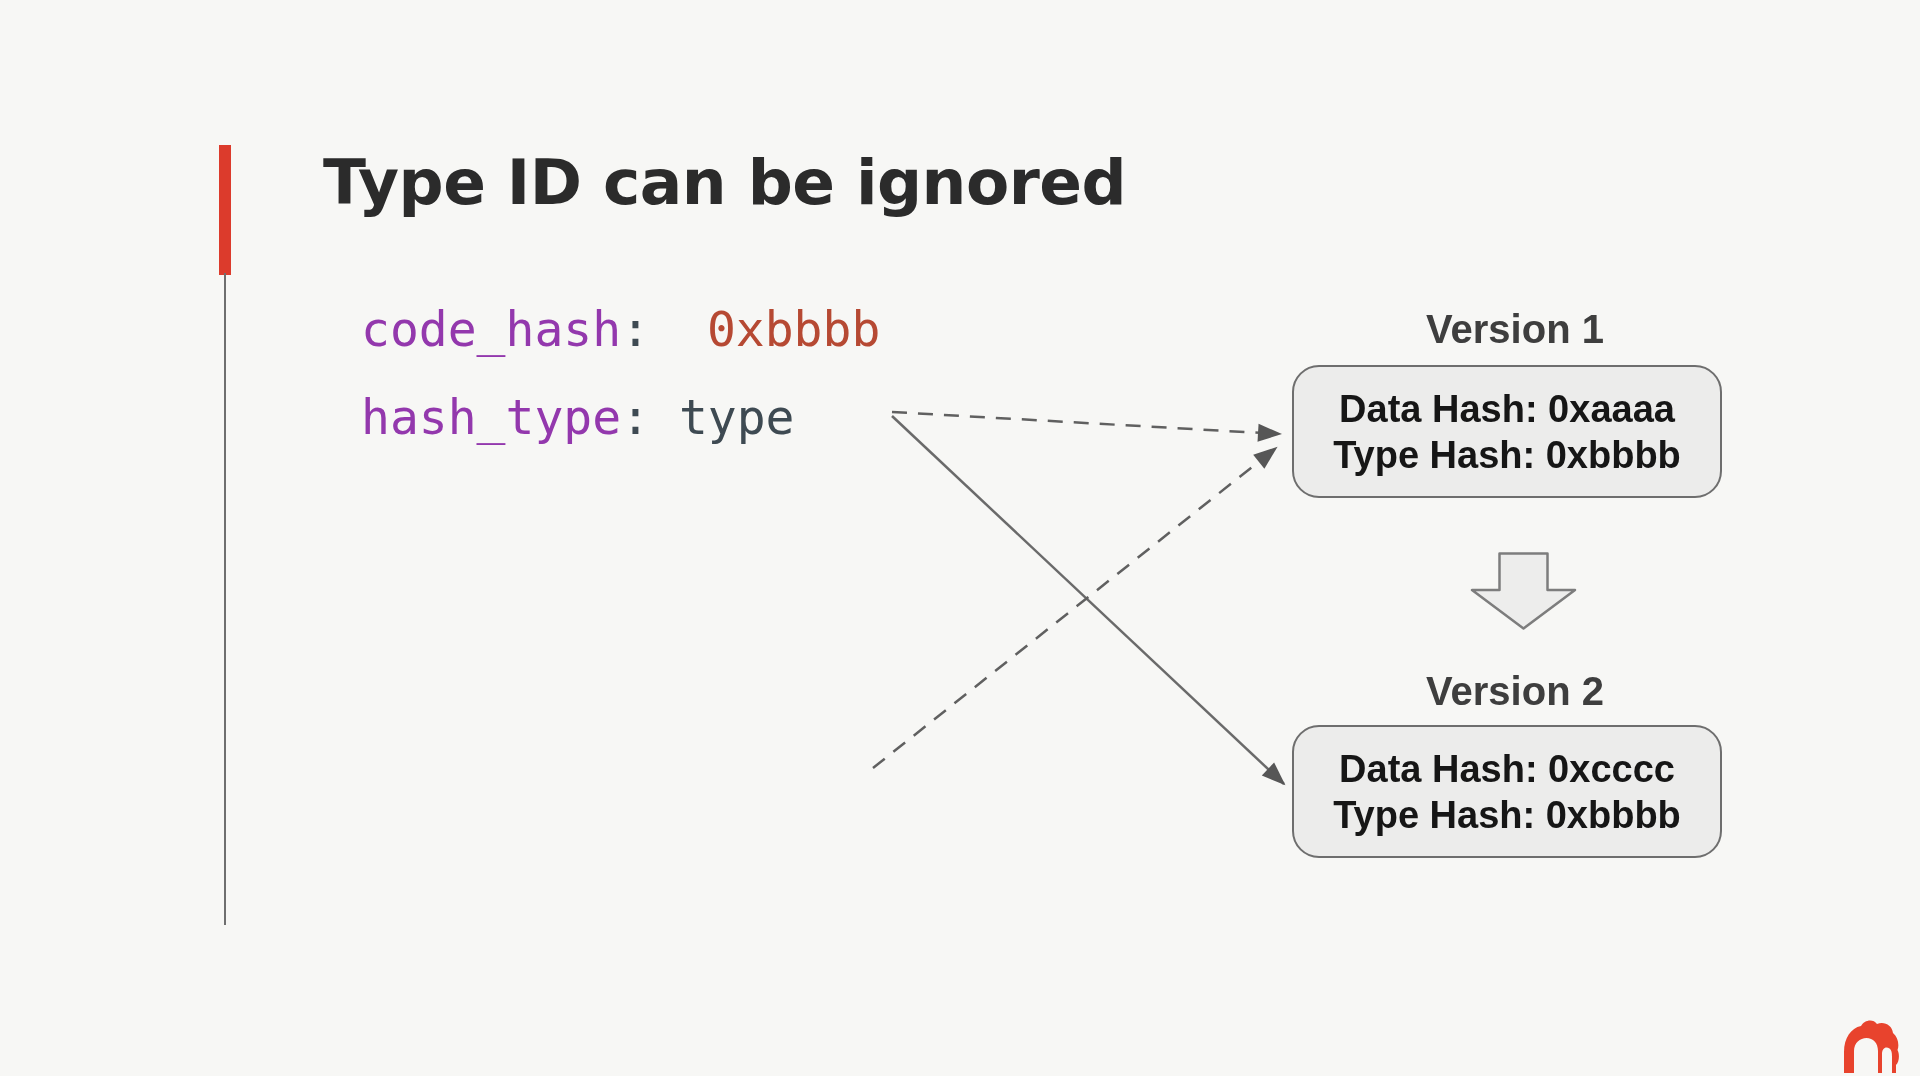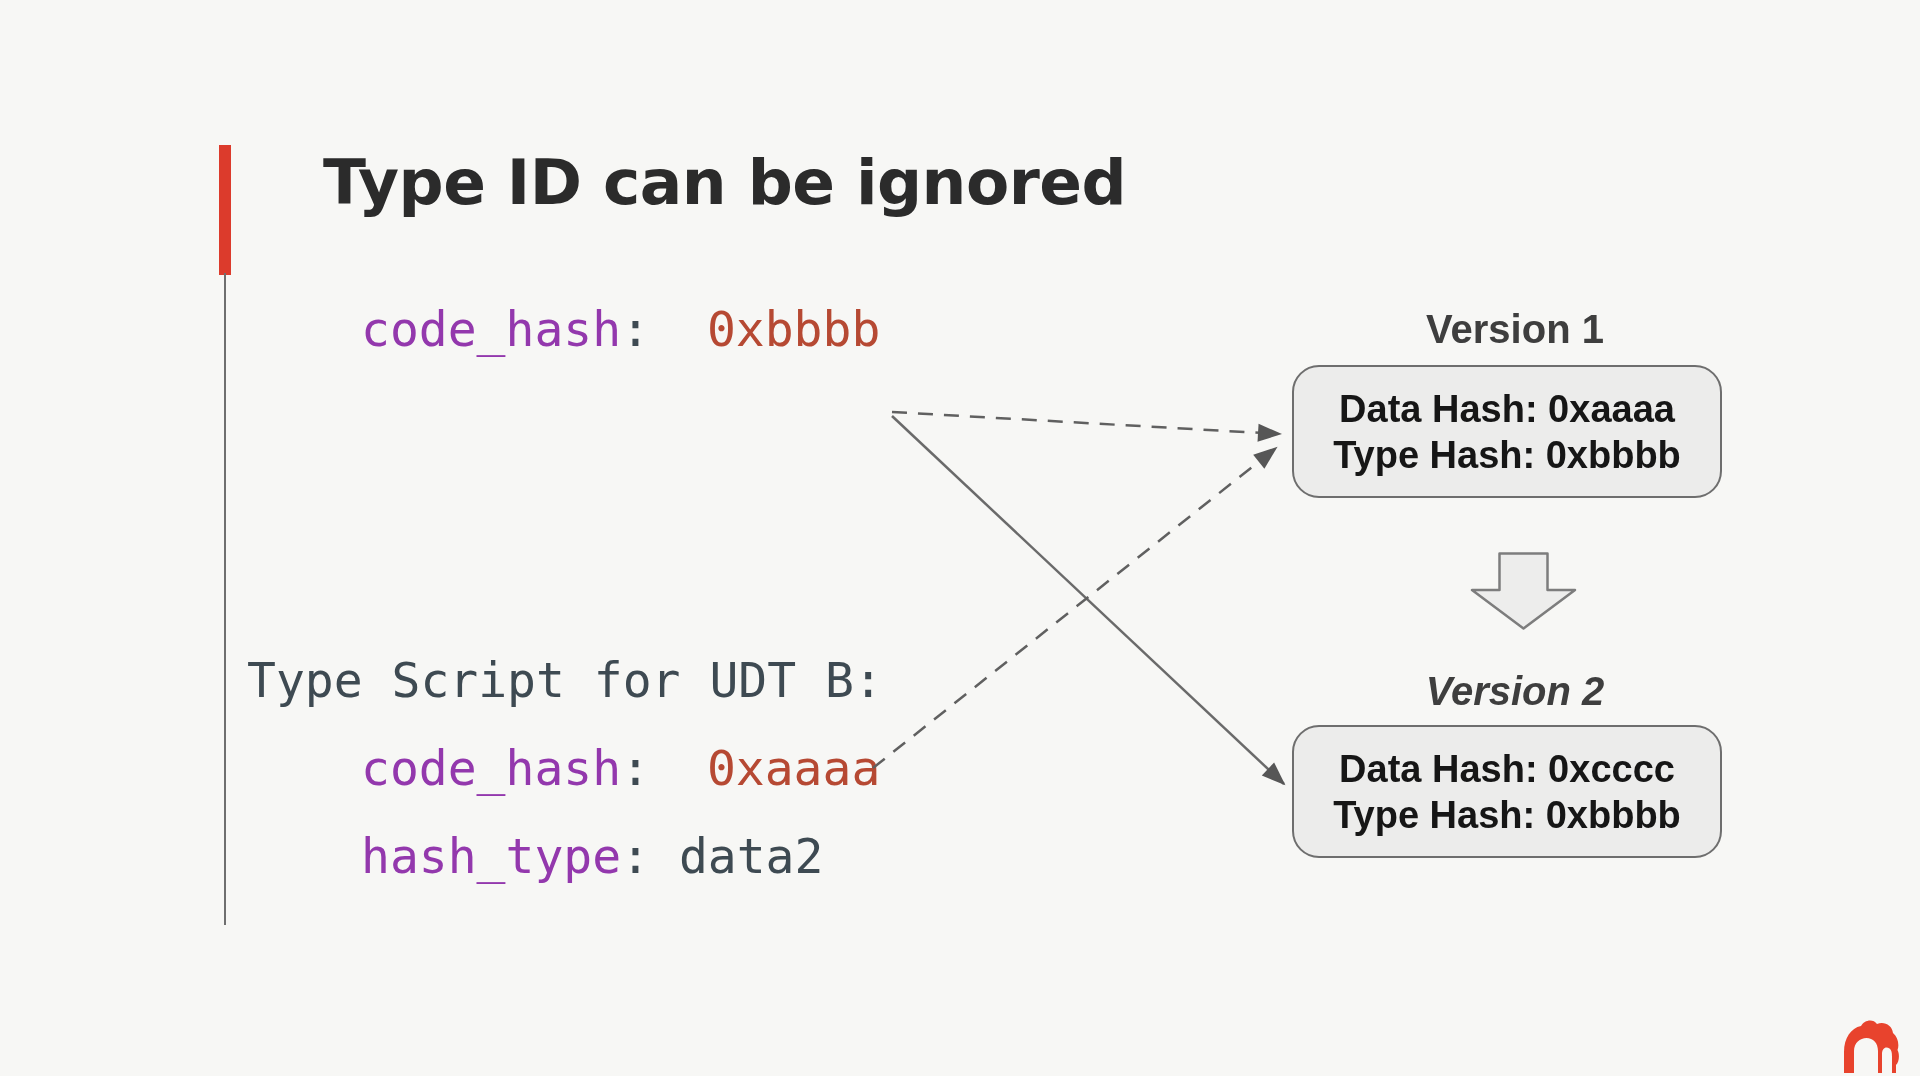--- a/index.html
+++ b/index.html
@@ -32,21 +32,21 @@
   .code-line{white-space:pre;}
   .code-line.indent{padding-left:114px;}
   .code-key{color:var(--key);}
   .code-colon{color:var(--code);}
   .code-val{color:var(--val);margin-left:28px;}
   .version-label{
     position:absolute;left:1292px;width:430px;text-align:center;margin:8px;
     font-size:40px;font-weight:700;color:#3E3E3E;line-height:48px;
   }
   .label-1{top:297px;}
-  .label-2{top:659px;font-style:italic;}
+  .label-2{top:659px;}
   .version-box{
     position:absolute;left:1292px;width:430px;height:133px;box-sizing:border-box;
     background:var(--boxfill);border:2.5px solid var(--boxborder);border-radius:27px;
     display:flex;flex-direction:column;align-items:center;justify-content:center;
     font-size:38px;font-weight:700;color:#161616;line-height:46px;text-align:center;
   }
   .box-1{top:365px;}
   .box-2{top:725px;}
   .arrows{position:absolute;left:0;top:0;width:1920px;height:1076px;pointer-events:none;}
   .down-arrow{position:absolute;left:1470px;top:552px;width:107px;height:78px;}
@@ -57,27 +57,23 @@
 
 <div class="slide">
 
   <div class="red-bar"></div>
   <div class="v-line"></div>
 
   <h1 class="title">Type ID can be ignored</h1>
 
   <div class="code-block a">
     <div class="code-line indent"><span class="code-key">code_hash</span><span class="code-colon">: </span><span class="code-val">0xbbbb</span></div>
+    <div class="code-line indent"><span class="code-key">hash_type</span><span class="code-colon">: </span><span class="code-colon">type</span></div>
   </div>
 
-  <div class="code-block b">
-    <div class="code-line">Type Script for UDT B:</div>
-    <div class="code-line indent"><span class="code-key">code_hash</span><span class="code-colon">: </span><span class="code-val">0xaaaa</span></div>
-    <div class="code-line indent"><span class="code-key">hash_type</span><span class="code-colon">: </span><span class="code-colon">data2</span></div>
-  </div>
 
   <p class="version-label label-1">Version 1</p>
   <div class="version-box box-1">
     <div>Data Hash: 0xaaaa</div>
     <div>Type Hash: 0xbbbb</div>
   </div>
 
   <svg class="down-arrow" viewBox="0 0 107 78">
     <polygon points="29.5,1.5 77.5,1.5 77.5,38 105,38 53.5,76.5 2,38 29.5,38" fill="#EDEDEC" stroke="#7D7D7D" stroke-width="2.5" stroke-linejoin="round"></polygon>
   </svg>

